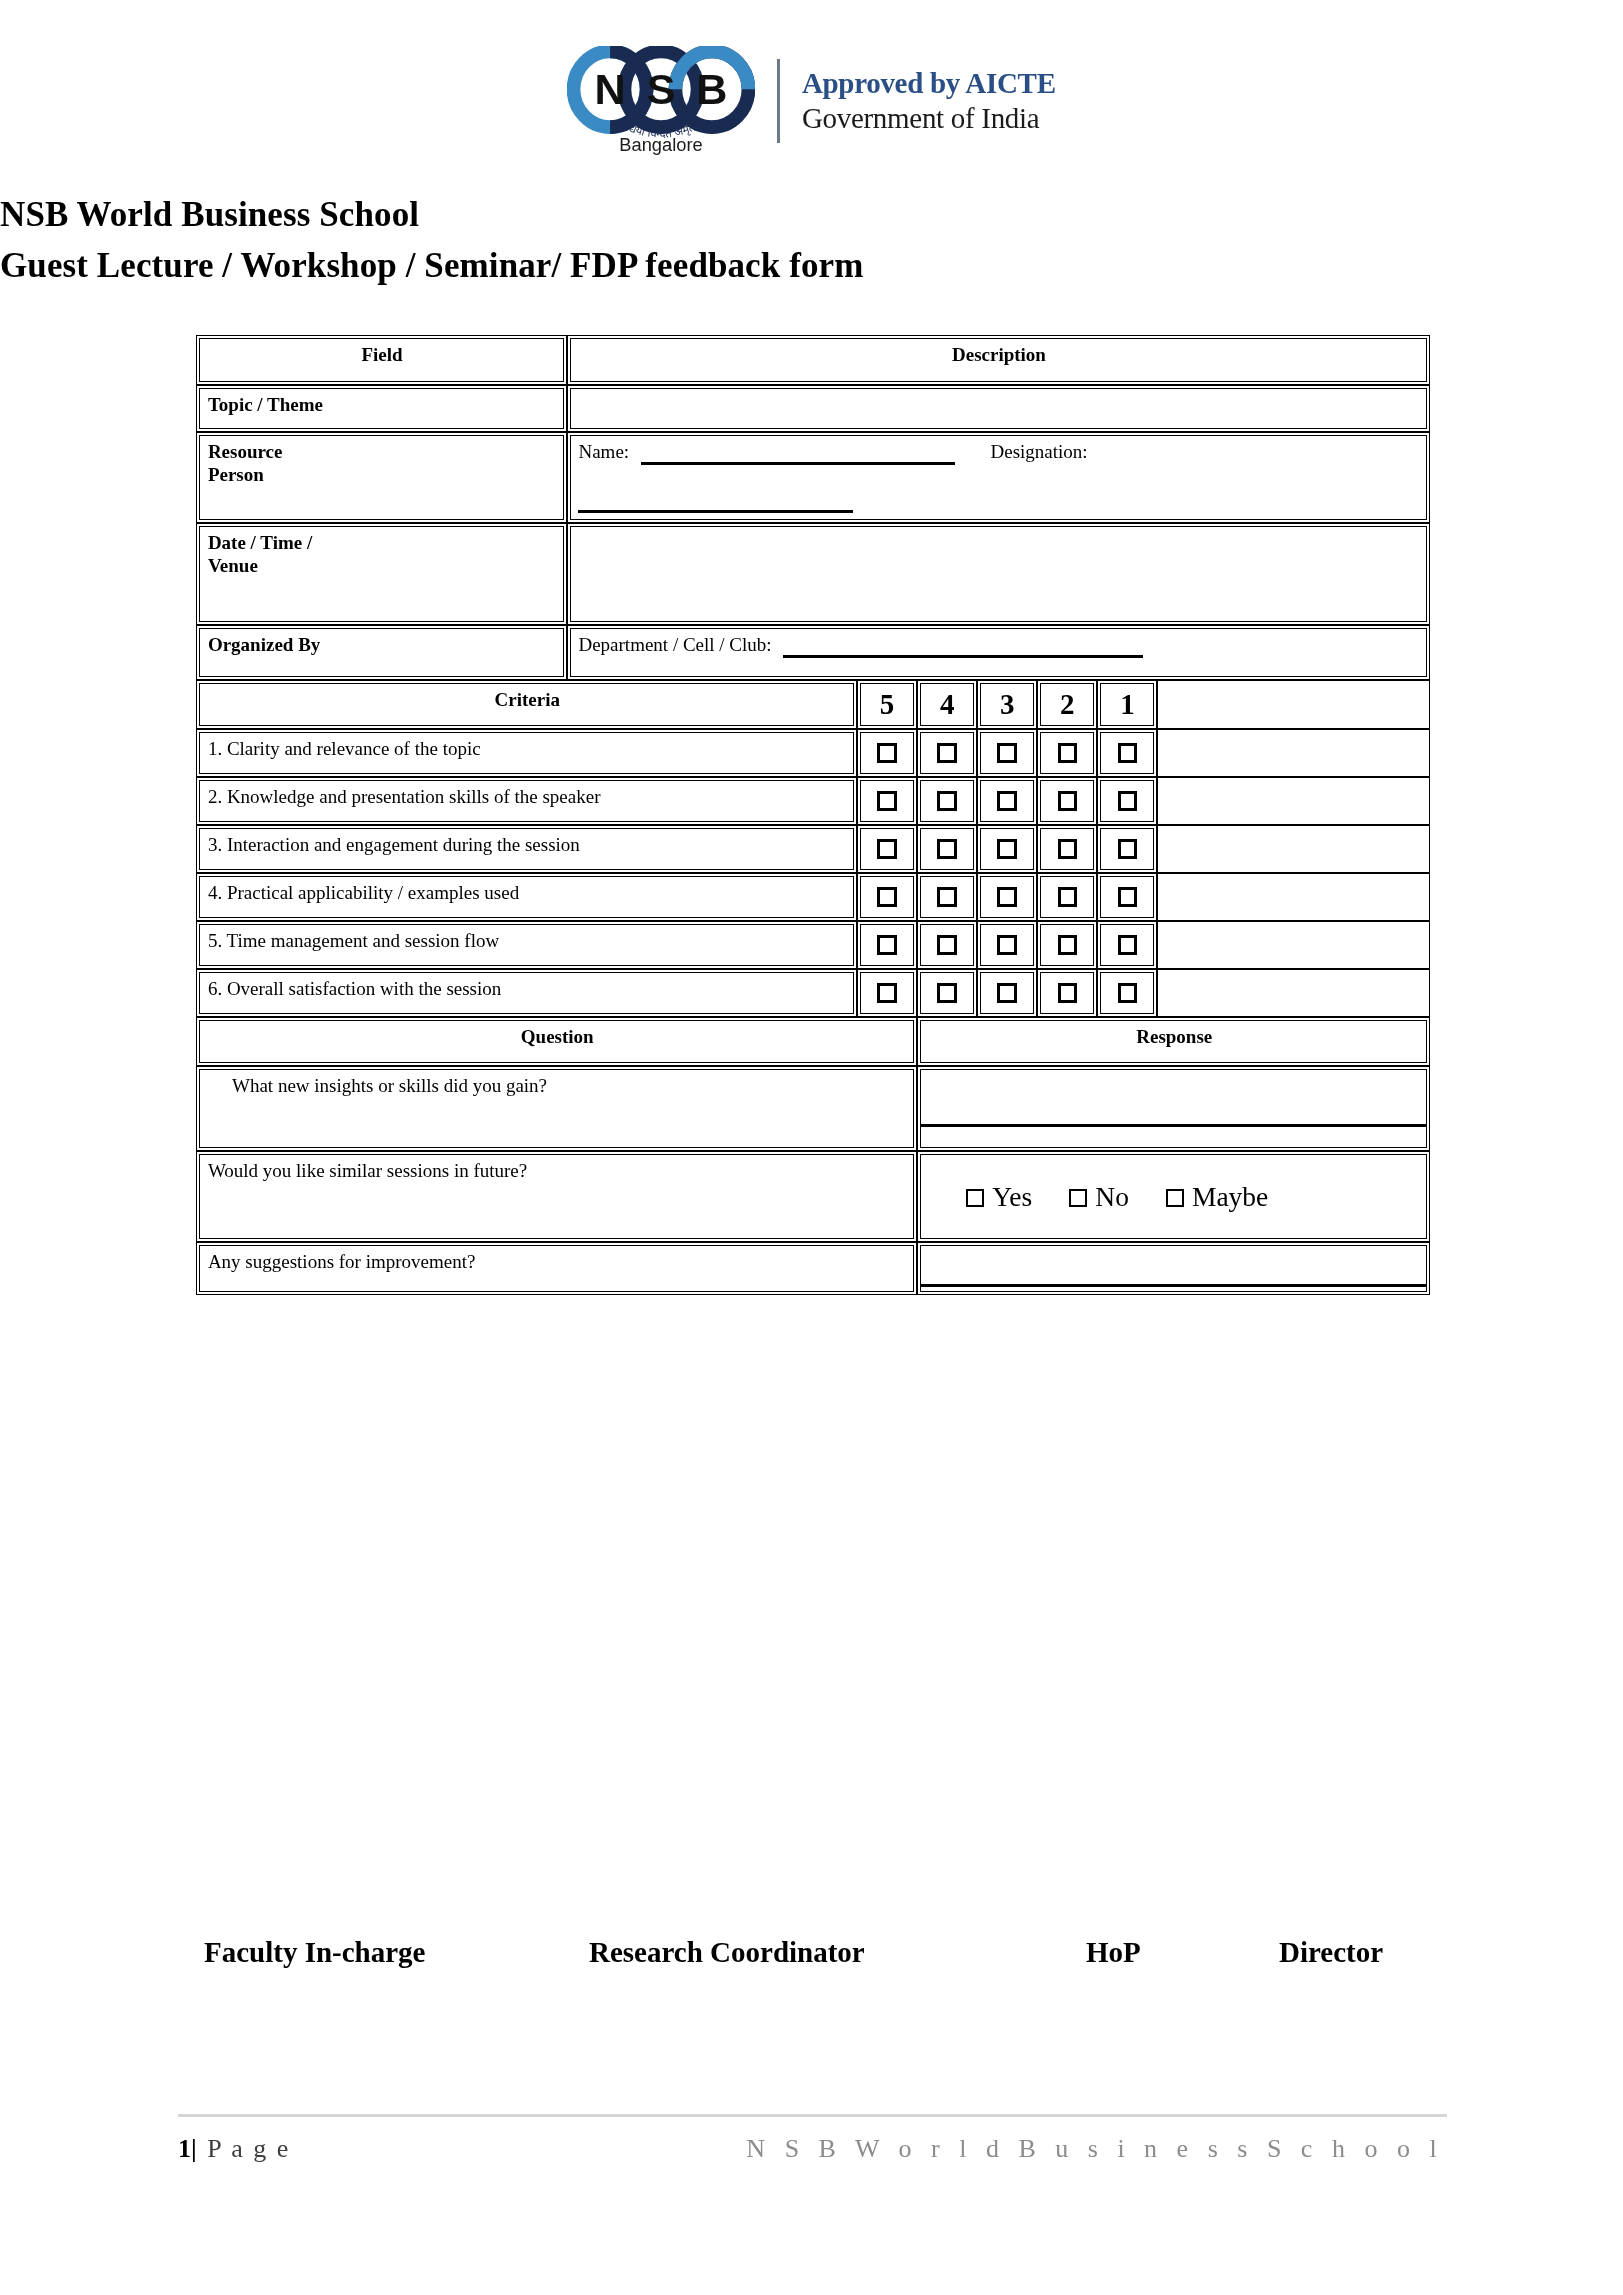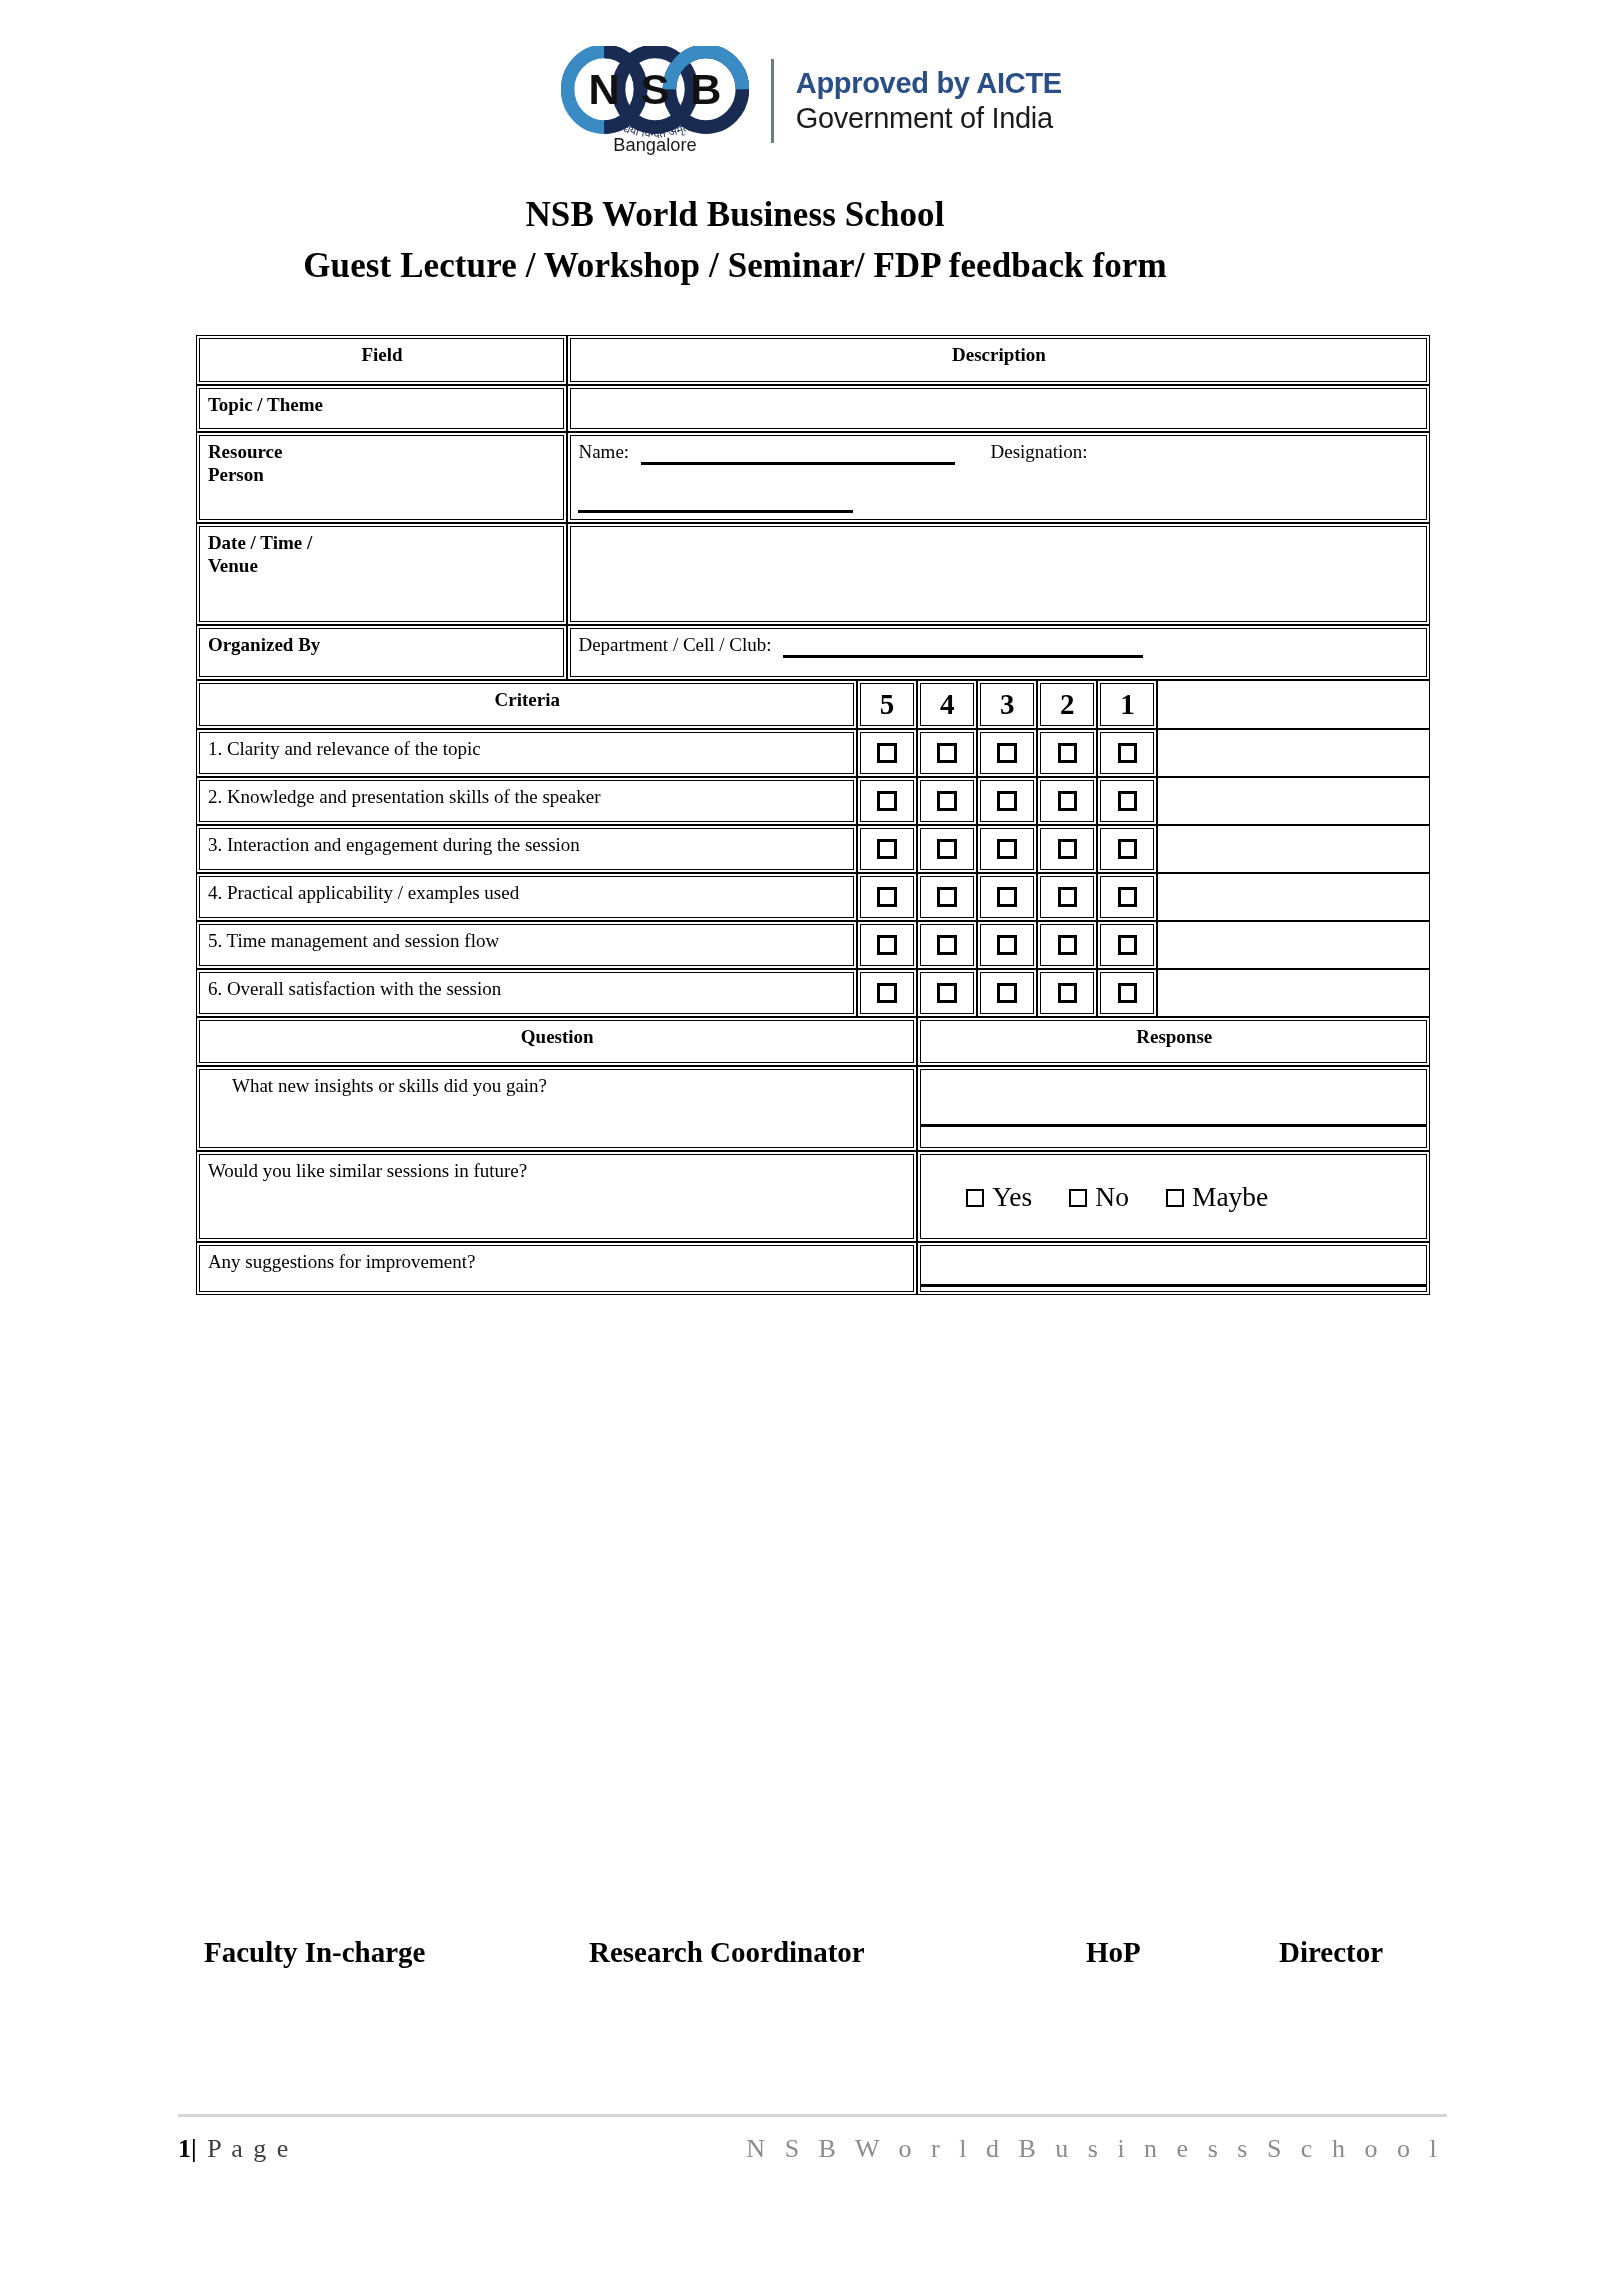--- a/index.html
+++ b/index.html
@@ -45,21 +45,21 @@
   .logo-divider {
     width: 2.6px;
     height: 84px;
     background: #6e7a88;
   }
   .logo-text {
     display: flex;
     flex-direction: column;
     justify-content: center;
     gap: 2.6px;
-    font-family: Liberation Sans, sans-serif;
+    font-family: Liberation Serif, serif;
     line-height: 1.12;
   }
   .logo-text .aicte {
     font-size: 29px;
     color: #2a4f86;
     font-weight: 700;
     letter-spacing: -0.3px;
   }
   .logo-text .govt {
     font-size: 29px;
@@ -67,21 +67,20 @@
     font-weight: 400;
     letter-spacing: -0.3px;
   }
 
   
   .title-block {
     position: absolute;
     left: 0;
     top: 193px;
     width: 1470px;
-    text-align: center;
   }
   .doc-title {
     font-size: 35px;
     font-weight: bold;
     line-height: 1.26;
     letter-spacing: 0.1px;
   }
   .doc-subtitle {
     font-size: 35px;
     font-weight: bold;

